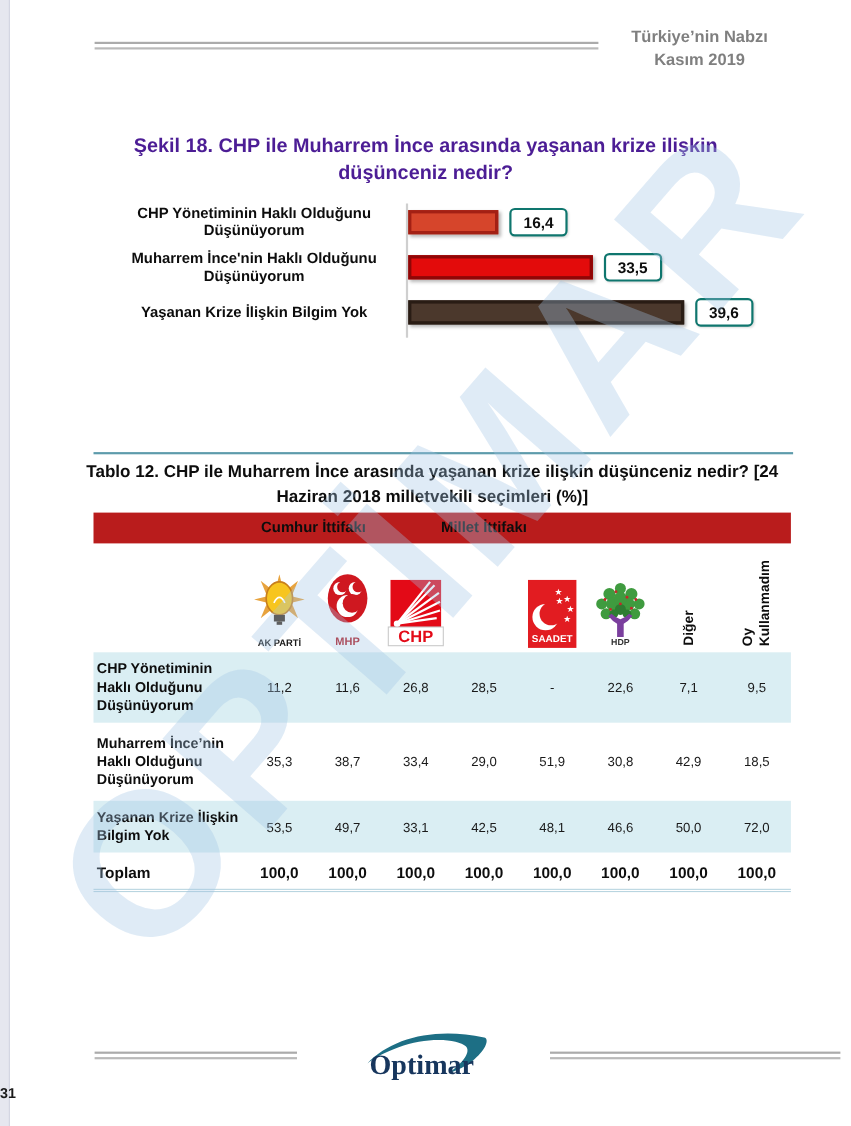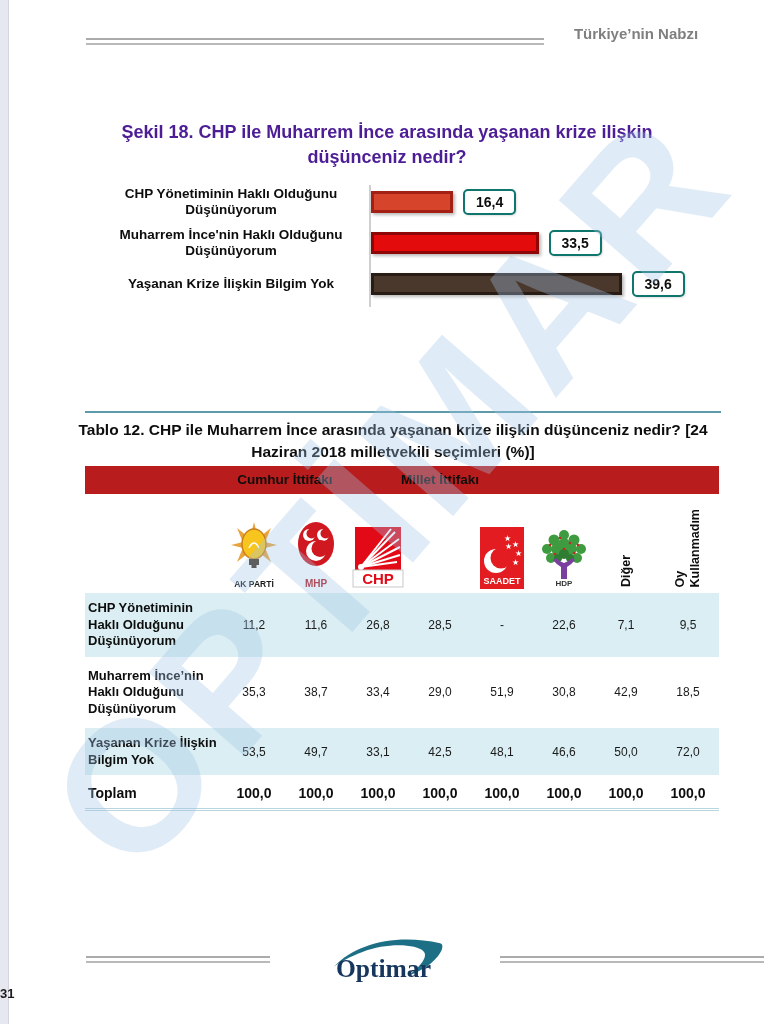--- a/index.html
+++ b/index.html
@@ -72,20 +72,21 @@
 <body>
 
 <div class="page">
 
   <div class="scan-edge"></div>
   <div class="watermark">OPTİMAR</div>
 
   <div class="header-rule rule-double"></div>
   <div class="header-title">
     <div>Türkiye’nin Nabzı</div>
+    <div>Kasım 2019</div>
   </div>
 
   <div class="fig-title">Şekil 18. CHP ile Muharrem İnce arasında yaşanan krize ilişkin düşünceniz nedir?</div>
 
   <div class="chart">
     <div class="chart-axis"></div>
     <div class="bar-row">
       <div class="bar-label">CHP Yönetiminin Haklı Olduğunu Düşünüyorum</div>
       <div class="bar" style="width: 82px; background-color: rgb(214, 69, 43); border-color: rgb(163, 32, 20);"></div>
       <div class="callout">16,4</div>

